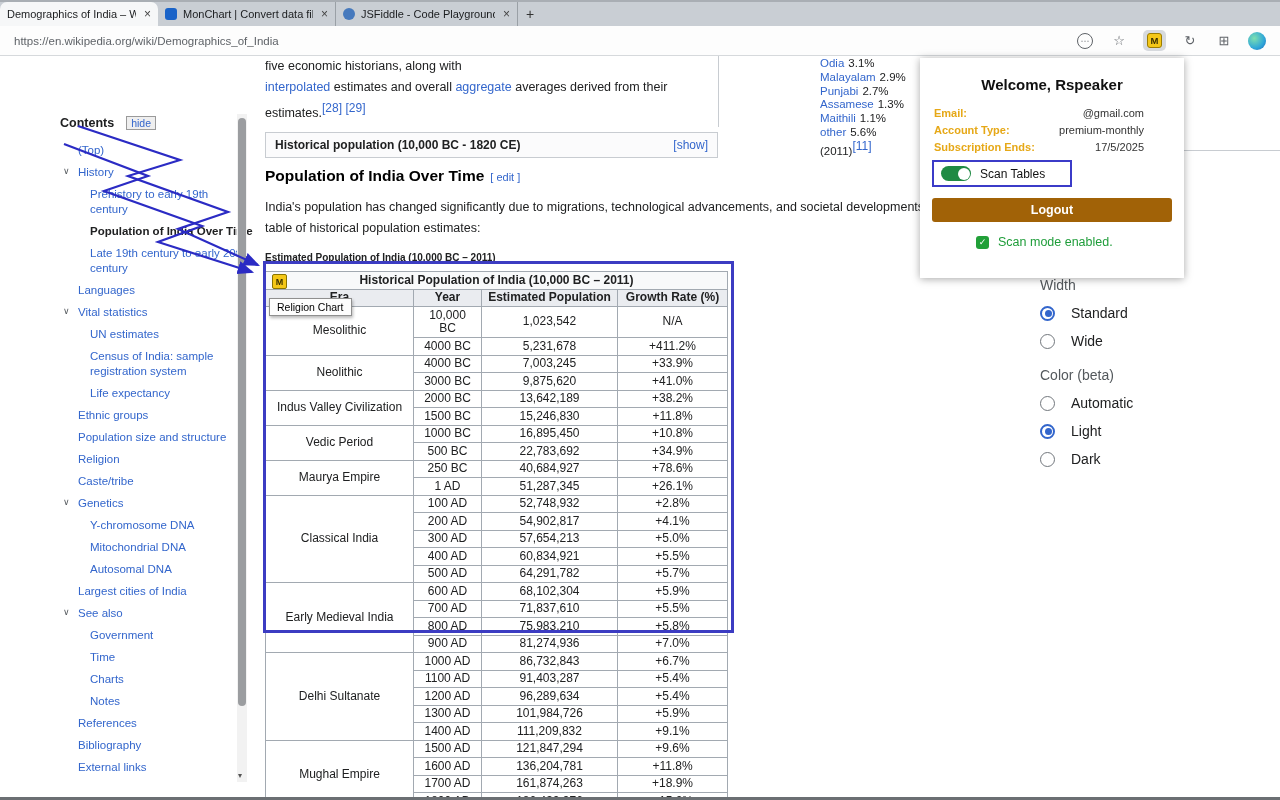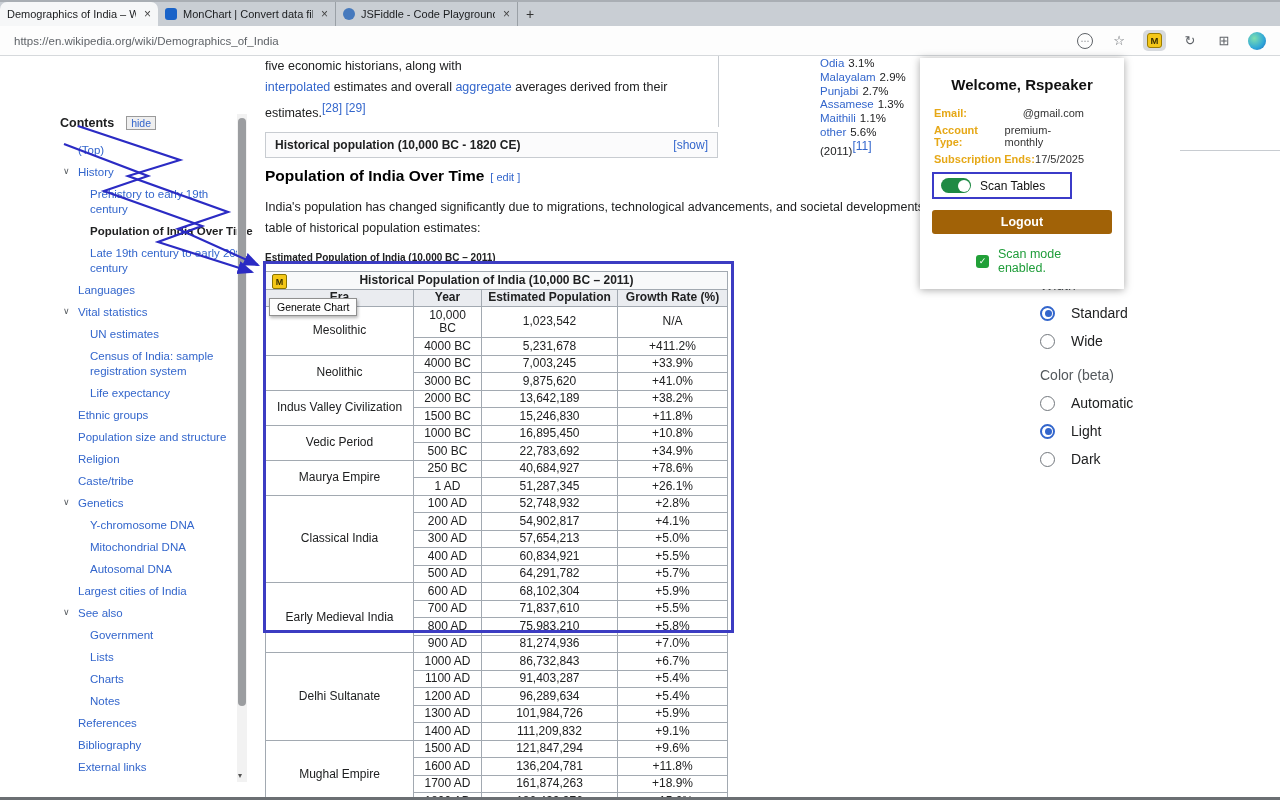--- a/index.html
+++ b/index.html
@@ -83,22 +83,22 @@
   .scanbox { position:absolute; left:263px; top:205px; width:471px; height:372px;
              border:3px solid #3c3cc2; z-index:30; pointer-events:none; }
   .m-badge { position:absolute; left:272px; top:218px; width:15px; height:15px; background:#f4c718;
              border:1px solid #8a7400; border-radius:2px; color:#3a3000; font-size:9px; font-weight:bold;
              display:flex; align-items:center; justify-content:center; z-index:35; cursor:pointer; }
   .gen-chart { position:absolute; left:269px; top:242px; background:#fdfdfd; border:1px solid #8f8f8f;
                font-size:10.5px; padding:2px 7px; box-shadow:1px 2px 3px rgba(0,0,0,.28); z-index:35;
                font-family:"Liberation Sans", sans-serif; cursor:pointer; }
 
   
-  .popup { position:absolute; left:920px; top:2px; width:204px; background:#fff; z-index:50;
-           box-shadow:0 1px 8px rgba(0,0,0,.35); padding:10px 12px 14px; }
+  .popup { position:absolute; left:920px; top:2px; width:264px; background:#fff; z-index:50;
+           box-shadow:0 1px 8px rgba(0,0,0,.35); padding:10px 12px 29px; }
   .pp-title { text-align:center; font-size:15px; font-weight:bold; color:#111; margin:8px 0 14px; }
   .pp-row { display:flex; align-items:center; font-size:11px; margin:5px 2px; }
   .pp-label { color:#e6a817; font-weight:bold; }
   .pp-value { color:#333; margin-left:auto; margin-right:26px; }
   .toggle-wrap { margin-top:7px; width:140px; border:2px solid #3b3bc8; padding:4px 7px;
                  display:flex; align-items:center; gap:9px; cursor:pointer; }
   .toggle { width:30px; height:15px; border-radius:8px; background:#1f8a44; position:relative; flex:none; }
   .toggle .knob { position:absolute; right:1.5px; top:1.5px; width:12px; height:12px; border-radius:50%; background:#fff; }
   .toggle-label { font-size:12px; color:#111; }
   .logout-btn { margin-top:11px; width:100%; height:24px; background:#a16207; border:none; border-radius:3px;
@@ -185,21 +185,21 @@
         <div class="toc-item lvl1"><span>Population size and structure</span></div>
         <div class="toc-item lvl1"><span>Religion</span></div>
         <div class="toc-item lvl1"><span>Caste/tribe</span></div>
         <div class="toc-item lvl1"><span class="chev">∨</span><span>Genetics</span></div>
         <div class="toc-item lvl2"><span>Y-chromosome DNA</span></div>
         <div class="toc-item lvl2"><span>Mitochondrial DNA</span></div>
         <div class="toc-item lvl2"><span>Autosomal DNA</span></div>
         <div class="toc-item lvl1"><span>Largest cities of India</span></div>
         <div class="toc-item lvl1"><span class="chev">∨</span><span>See also</span></div>
         <div class="toc-item lvl2"><span>Government</span></div>
-        <div class="toc-item lvl2"><span>Lists</span></div>
+        <div class="toc-item lvl2"><span>Time</span></div>
         <div class="toc-item lvl2"><span>Charts</span></div>
         <div class="toc-item lvl2"><span>Notes</span></div>
         <div class="toc-item lvl1"><span>References</span></div>
         <div class="toc-item lvl1"><span>Bibliography</span></div>
         <div class="toc-item lvl1"><span>External links</span></div>
       </div>
   </aside>
 
   <div class="toc-scroll">
     <div class="toc-thumb"></div>
@@ -432,21 +432,21 @@
         </div>
         <div class="app-row">
           <span class="radio"></span>
           <span class="lab">Dark</span>
         </div>
       </div>
   </div>
 
   <div class="scanbox"></div>
   <div class="m-badge">M</div>
-  <button class="gen-chart">Generate Chart</button>
+  <button class="gen-chart">Religion Chart</button>
 
   <div class="popup">
     <div class="pp-title">Welcome, Rspeaker</div>
     <div class="pp-row">
       <span class="pp-label">Email:</span>
       <span class="pp-value">@gmail.com</span>
     </div>
     <div class="pp-row">
       <span class="pp-label">Account Type:</span>
       <span class="pp-value">premium-monthly</span>

